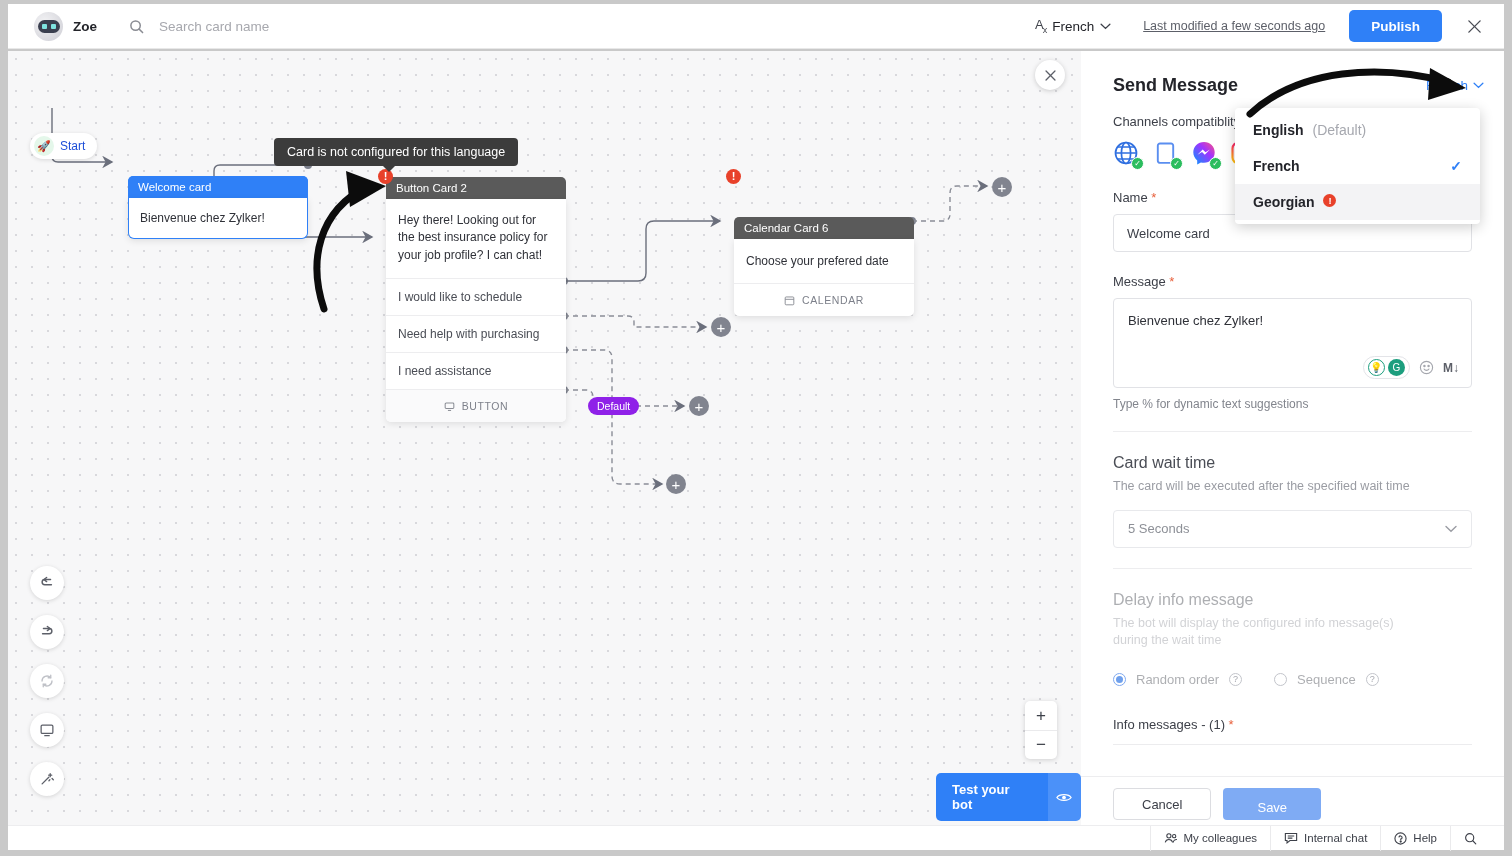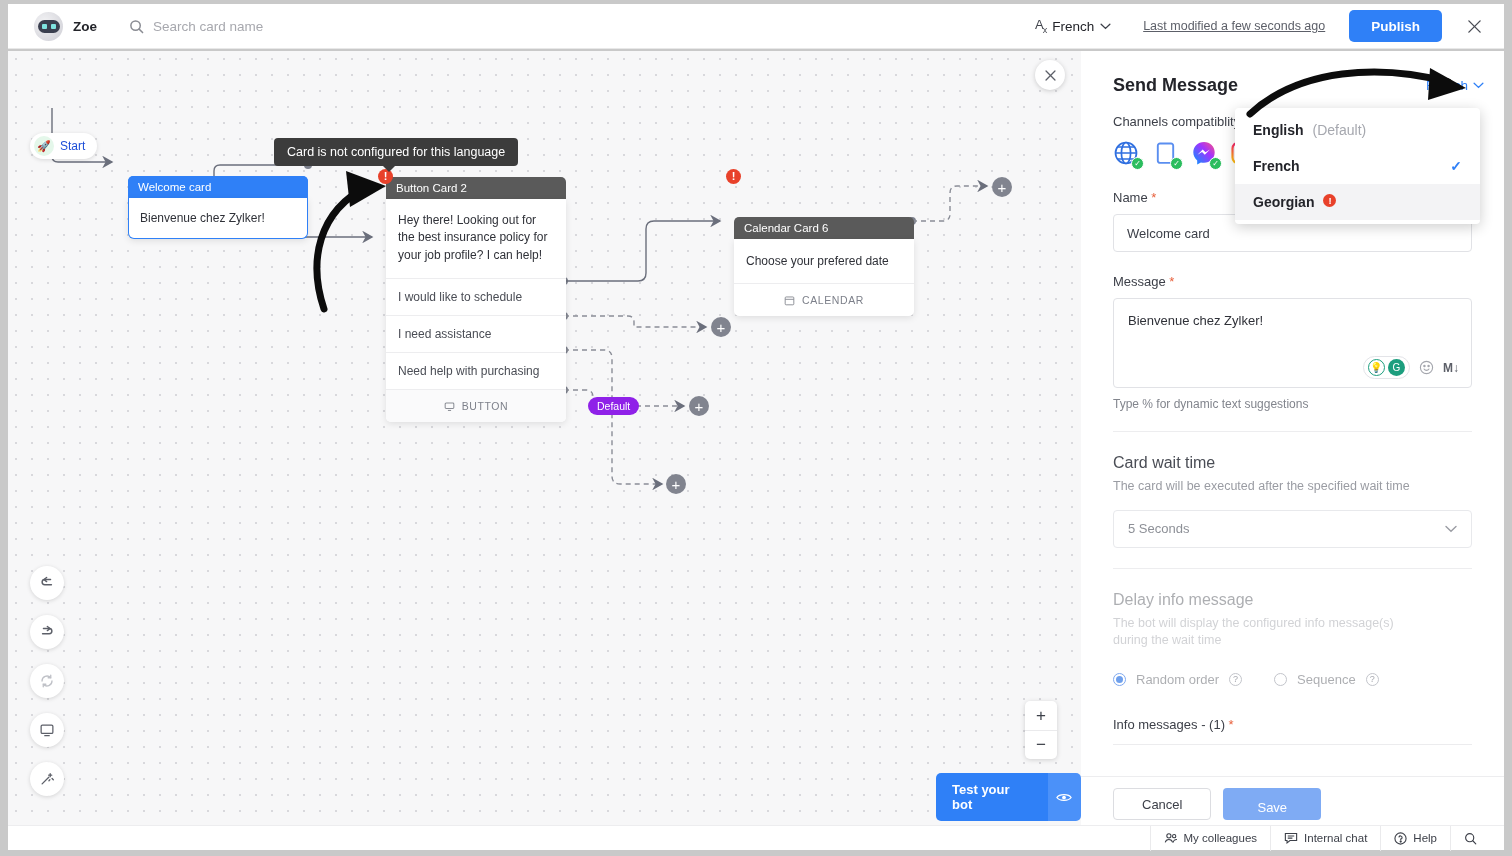--- a/index.html
+++ b/index.html
@@ -35,21 +35,21 @@
     background: #3a3f4f; position: relative;
   }
   .bot-face::before, .bot-face::after {
     content: ""; position: absolute; top: 4px;
     width: 5px; height: 5px; border-radius: 1px; background: #7fe3e0;
   }
   .bot-face::before { left: 4px; }
   .bot-face::after { right: 4px; }
   .brand-name { font-size: 13.5px; font-weight: bold; color: #23242a; }
   .search-wrap {
-    display: flex; align-items: center; gap: 9px; margin-left: 32px;
+    display: flex; align-items: center; gap: 15px; margin-left: 32px;
   }
   .search-input {
     border: none; outline: none; font-size: 13.5px; color: #9a9ba1;
     width: 260px; background: transparent;
     font-family: "Liberation Sans", sans-serif;
   }
   .search-input::placeholder { color: #a7a8ae; }
 
   .top-right {
     margin-left: auto; display: flex; align-items: center; gap: 0px;
@@ -446,24 +446,24 @@
       <div class="card-head">Welcome card</div>
       <div class="card-body">
         <div class="msg">Bienvenue chez Zylker!</div>
       </div>
     </div>
 
     <div class="card" id="button-card">
       <div class="err-badge">!</div>
       <div class="card-head">Button Card 2</div>
       <div class="card-body">
-        <div class="bc-text">Hey there! Looking out for the best insurance policy for your job profile? I can help!</div>
+        <div class="bc-text">Hey there! Looking out for the best insurance policy for your job profile? I can chat!</div>
         <div class="bc-opt">I would like to schedule</div>
+        <div class="bc-opt">Need help with purchasing</div>
         <div class="bc-opt">I need assistance</div>
-        <div class="bc-opt">Need help with purchasing</div>
         <div class="bc-footer">
           <span>
             <svg width="11" height="11" viewBox="0 0 14 14" fill="none" stroke="#8a8d95" stroke-width="1.3">
               <rect x="1.5" y="2.5" width="11" height="7" rx="1.2"></rect>
                 <path d="M5 12 h4"></path>
             </svg>
           </span>
           <span>BUTTON</span>
         </div>
       </div>

